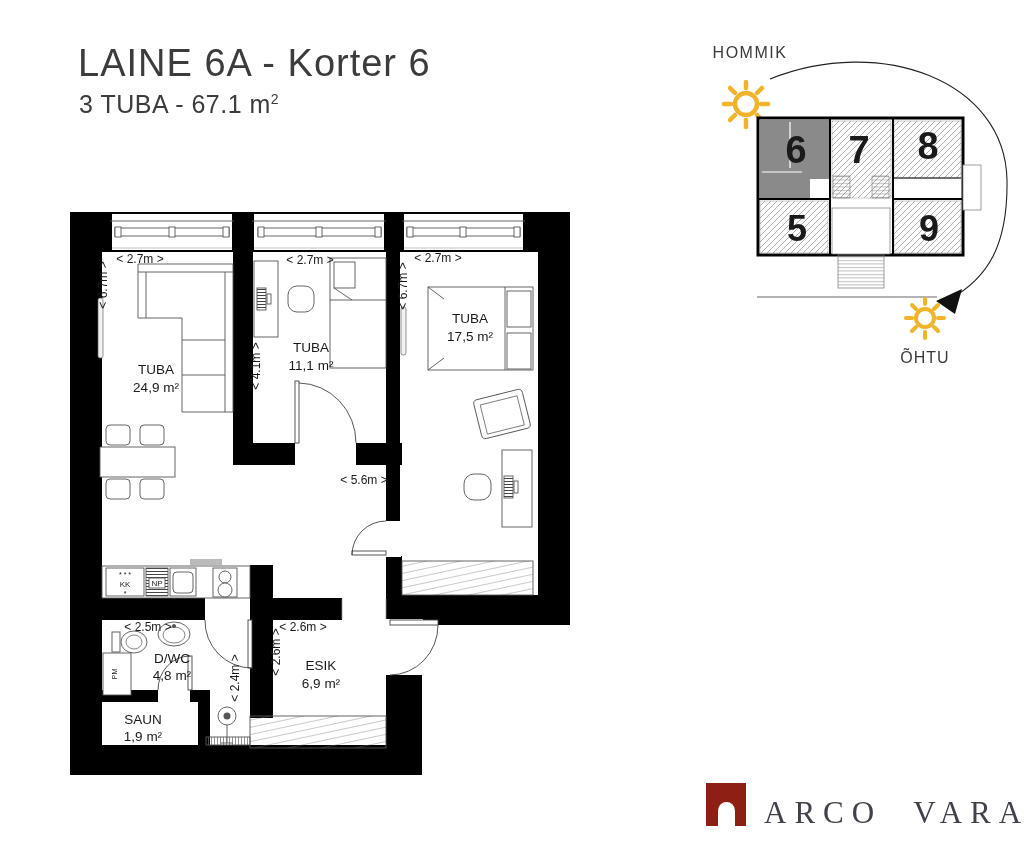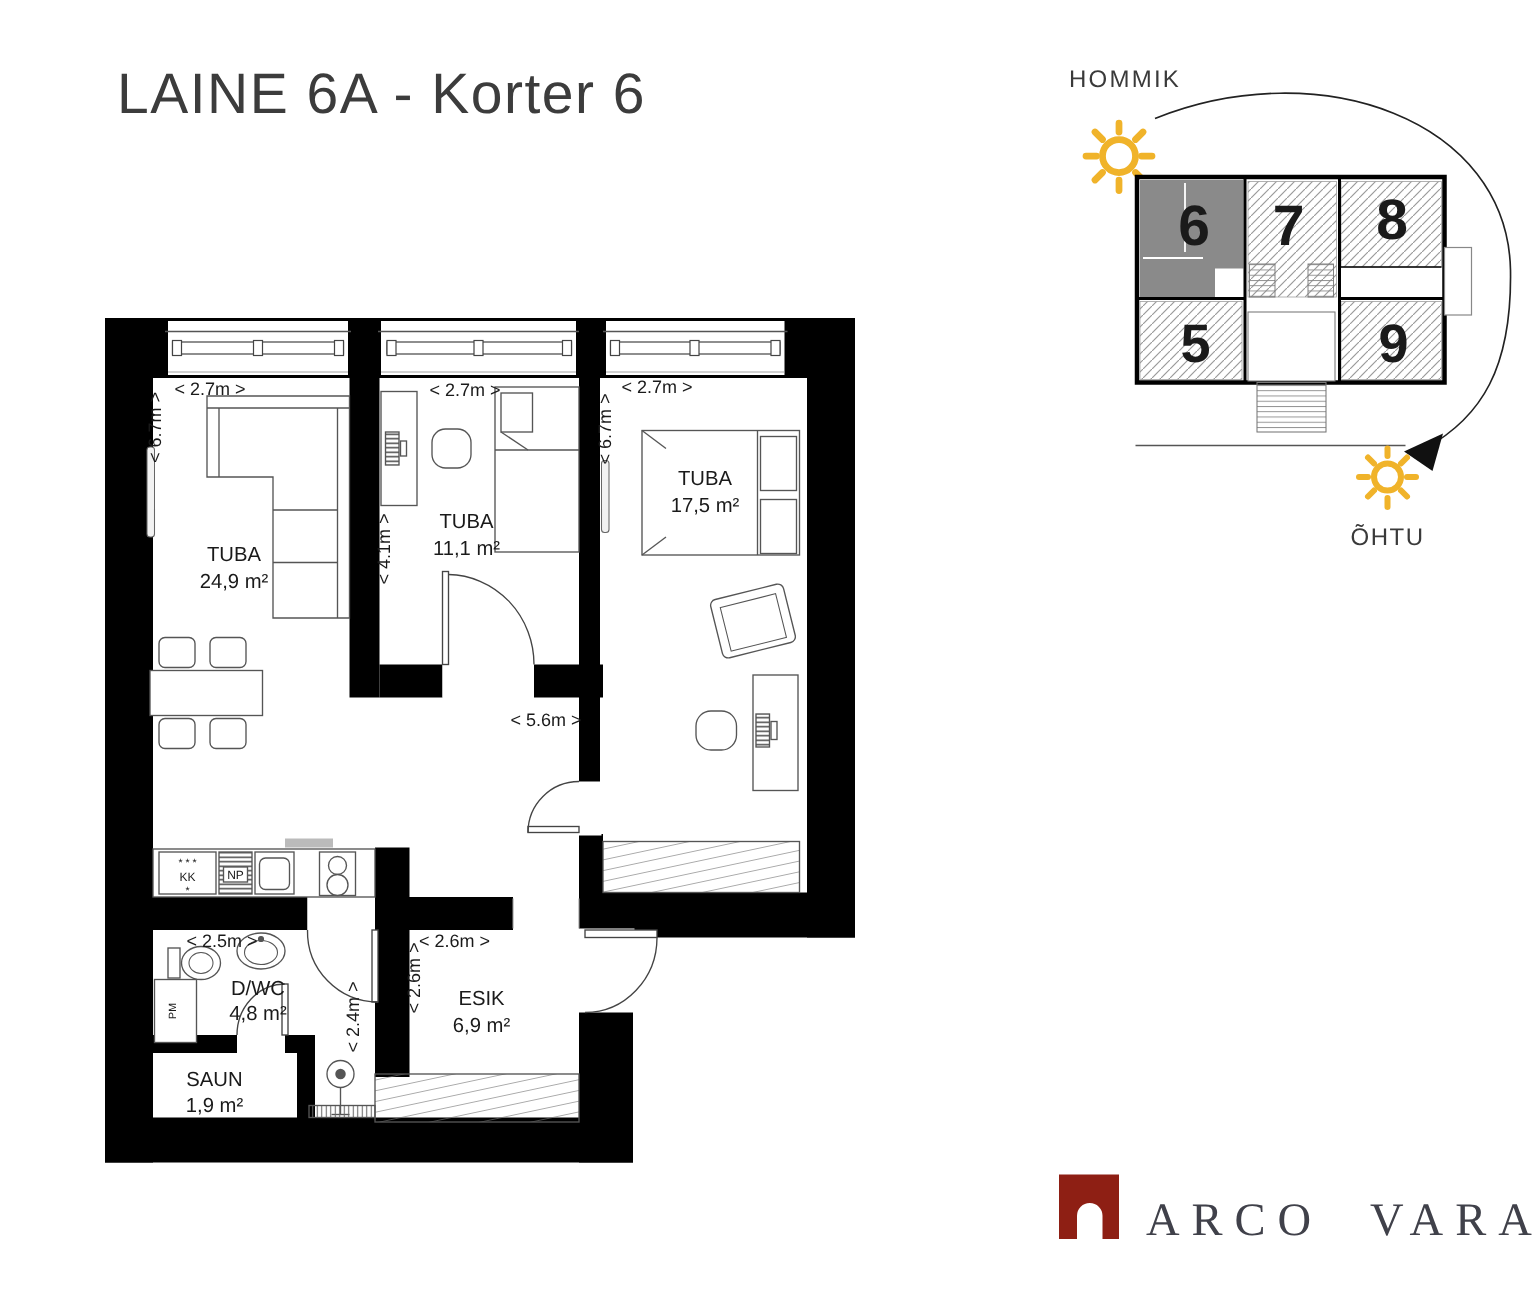--- a/index.html
+++ b/index.html
@@ -18,20 +18,21 @@
   .logo-arch{position:absolute;left:12px;top:19px;width:17px;height:26px;background:#ffffff;border-radius:9px 9px 0 0;}
   .logo-text{position:absolute;left:58px;top:14px;font-family:"Liberation Serif",serif;font-size:31px;
              color:#40414a;letter-spacing:8px;word-spacing:16px;white-space:nowrap;}
 </style>
 </head>
 <body>
 
 <div class="page">
 
   <div class="title">LAINE 6A - Korter 6</div>
+  <div class="subtitle"><span>3 TUBA - 67.1 m</span><sup>2</sup></div>
 
   <svg style="position:absolute;left:70px;top:205px;" width="500" height="575" viewBox="70 205 500 575">
     <defs>
       <pattern id="wrd" width="7" height="7" patternUnits="userSpaceOnUse" patternTransform="rotate(78)">
         <line x1="0" y1="0" x2="0" y2="7" stroke="#777" stroke-width="0.8"></line>
       </pattern>
       <pattern id="drain" width="3" height="8" patternUnits="userSpaceOnUse">
         <line x1="1.5" y1="0" x2="1.5" y2="8" stroke="#666" stroke-width="0.7"></line>
       </pattern>
       <pattern id="stripes" width="3" height="3" patternUnits="userSpaceOnUse">

